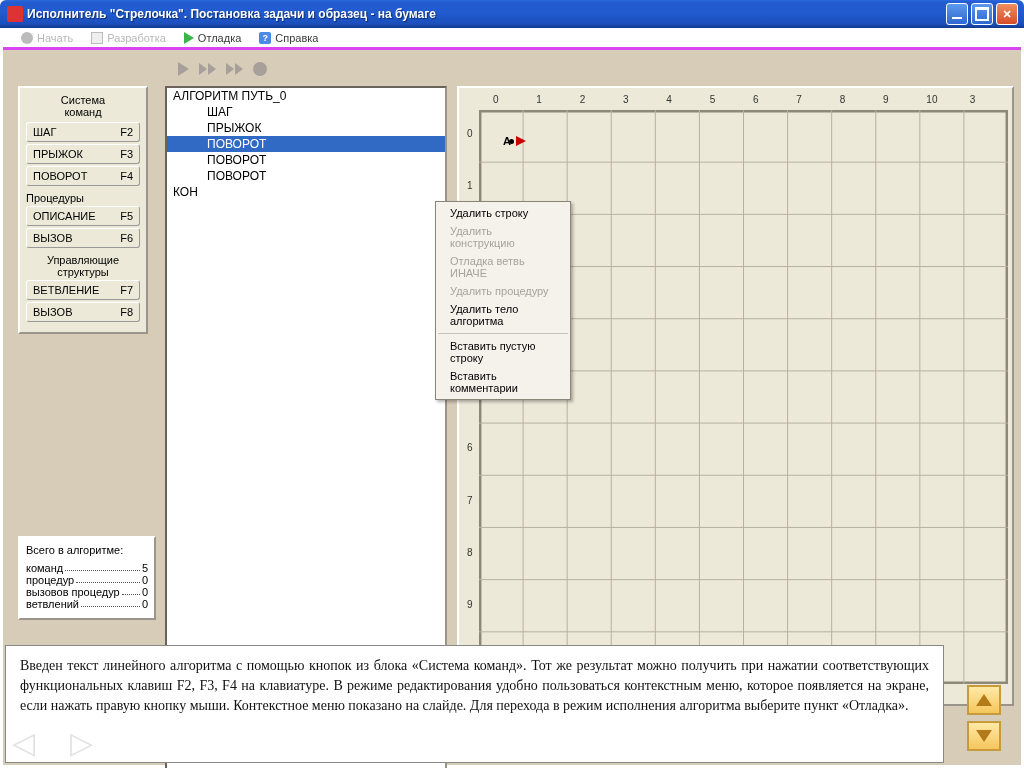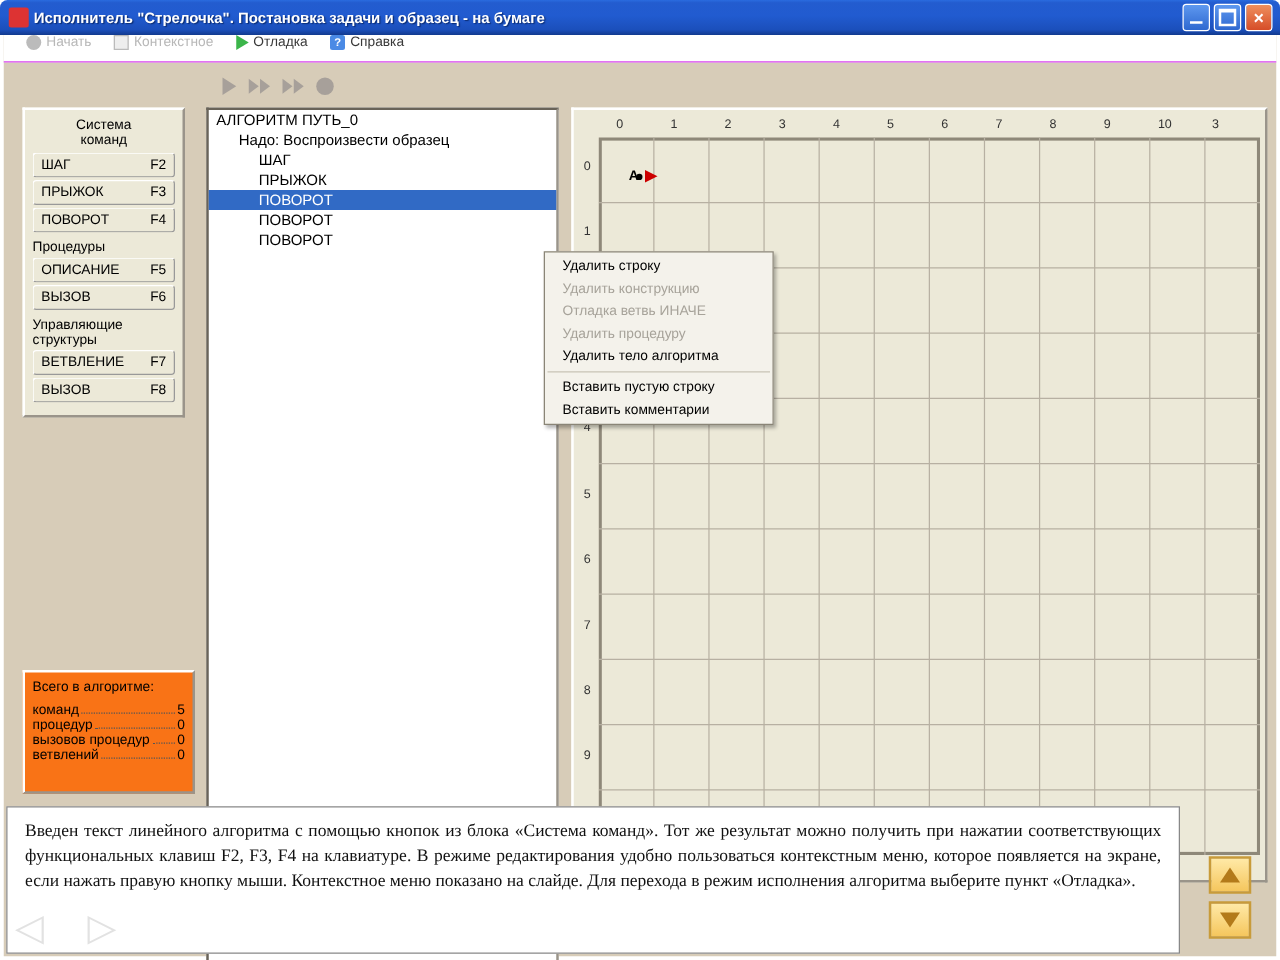--- a/index.html
+++ b/index.html
@@ -14,21 +14,21 @@
   .winbtn { width:22px; height:22px; border:1px solid #fff; border-radius:3px; display:flex; align-items:center; justify-content:center; font-weight:bold; color:#fff; font-size:11px; }
   .winbtn.min,.winbtn.max{ background:linear-gradient(to bottom,#5e98ef,#2e68d0); }
   .winbtn.close{ background:linear-gradient(to bottom,#ef8f5d,#d64d28); }
   .winbtn.min::before{content:"";display:block;width:10px;height:2px;background:#fff;margin-top:8px;}
   .winbtn.max::before{content:"";display:block;width:10px;height:9px;border:2px solid #fff;border-top-width:3px;}
   .winbtn.close::before{content:"✕";}
 
   .appbody{ position:absolute; left:3px; right:3px; top:28px; bottom:3px; background:#d7ccb8; }
 
   
-  .menurow{ position:absolute; left:0; right:0; top:0; height:22px; background:#fff; border-bottom:1px solid #d946ef; display:flex; align-items:flex-start;}
+  .menurow{ position:absolute; left:0; right:0; top:0; height:22px; background:#fff; border-bottom:3px solid #d946ef; display:flex; align-items:center;}
   .menurow .mbuf{width:490px; display:flex; align-items:center;}
   .mitem{ display:flex; align-items:center; gap:4px; margin-left:18px; color:#3a3a3a; cursor:default;}
   .mitem.disabled{ color:#b8b8b8;}
   .mglyph{width:12px;height:12px;display:inline-block;}
   .mglyph.play{border-left:10px solid #3bb54a;border-top:6px solid transparent;border-bottom:6px solid transparent;width:0;height:0;}
   .mglyph.help{background:#4a8ae5;border-radius:2px;color:#fff;display:flex;align-items:center;justify-content:center;font-weight:bold;font-size:9px;}
   .mglyph.help::before{content:"?";}
   .mglyph.gray{background:#bbb;border-radius:50%;}
   .mglyph.doc{border:1px solid #bbb;background:#eee;}
 
@@ -40,35 +40,35 @@
   .icbtn.dtri span{width:0;height:0;border-left:8px solid #a7a09a;border-top:6px solid transparent;border-bottom:6px solid transparent;}
   .icbtn.circ{width:14px;height:14px;border-radius:50%;background:#a7a09a;}
 
   
   .palette{ position:absolute; left:15px; top:58px; width:130px; background:#ece9d8; border:2px solid #fff; border-right-color:#9a948a;border-bottom-color:#9a948a; padding:4px 4px 8px;}
   .pal-title{ text-align:center; margin:2px 0 4px; }
   .palbtn{ display:flex; justify-content:space-between; align-items:center; height:20px; background:#ece9d8; border:1px solid #999; border-radius:3px; border-top-color:#fff; border-left-color:#fff; margin:2px 2px; padding:0 6px; cursor:default;}
   .pal-sub{ margin:6px 2px 2px; }
 
   
-  .stats{ position:absolute; left:15px; top:508px; width:138px; height:99px; background:#f97316; border:2px solid #fff; border-right-color:#9a948a;border-bottom-color:#9a948a; padding:6px 6px 4px;}
+  .stats{ position:absolute; left:15px; top:508px; width:138px; height:84px; background:#ffffff; border:2px solid #fff; border-right-color:#9a948a;border-bottom-color:#9a948a; padding:6px 6px 4px;}
   .stats .srow{display:flex;}
   .stats .srow .lab{white-space:nowrap;}
   .stats .srow .dots{flex:1;border-bottom:1px dotted #555;margin:0 2px 3px;}
   .stats .srow .val{white-space:nowrap;}
 
   
   .editor{ position:absolute; left:162px; top:58px; width:282px; height:704px; background:#fff; border:2px solid #9a948a; border-top-color:#696359; border-left-color:#696359;}
   .editor .line{ padding:0 6px; line-height:16px; font-size:12px;}
   .editor .ind1{ padding-left:24px;}
   .editor .ind2{ padding-left:40px;}
   .editor .sel{ background:#316ac5; color:#fff;}
 
   
-  .ctxmenu{ position:absolute; left:432px; top:173px; width:184px; background:#f4f2eb; border:1px solid #8a8577; box-shadow:2px 2px 3px rgba(0,0,0,0.3); padding:2px 0;}
+  .ctxmenu{ position:absolute; left:432px; top:173px; width:136px; background:#f4f2eb; border:1px solid #8a8577; box-shadow:2px 2px 3px rgba(0,0,0,0.3); padding:2px 0;}
   .ctxmenu .ci{ padding:3px 14px; font-size:11px; cursor:default;}
   .ctxmenu .ci.disabled{ color:#a7a39a;}
   .ctxmenu .sep{ height:1px; background:#c8c3b6; margin:3px 2px;}
 
   
   .gridpanel{ position:absolute; left:454px; top:58px; right:7px; height:620px; background:#ece9d8; border:2px solid #fff; border-right-color:#9a948a;border-bottom-color:#9a948a;}
   .gridinner{ position:absolute; left:20px; top:22px; right:4px; bottom:20px;}
   .gridsvg{width:100%;height:100%;}
   .gridline{stroke:#b7b0a2;stroke-width:1;}
   .gridborder{stroke:#8e8879;stroke-width:3;fill:none;}
@@ -108,21 +108,21 @@
 <div class="appbody">
 
   <div class="menurow">
     <div class="mbuf">
       <div class="mitem disabled">
           <span class="mglyph gray"></span>
           <span>Начать</span>
         </div>
       <div class="mitem disabled">
           <span class="mglyph doc"></span>
-          <span>Контекстное</span>
+          <span>Разработка</span>
         </div>
       <div class="mitem">
           <span class="mglyph play"></span>
           <span>Отладка</span>
         </div>
       <div class="mitem">
           <span class="mglyph help"></span>
           <span>Справка</span>
         </div>
     </div>
@@ -160,21 +160,21 @@
       </div>
     <div class="pal-sub">Процедуры</div>
     <div class="palbtn">
         <span>ОПИСАНИЕ</span>
         <span>F5</span>
       </div>
     <div class="palbtn">
         <span>ВЫЗОВ</span>
         <span>F6</span>
       </div>
-    <div class="pal-sub" style="">
+    <div class="pal-sub" style="text-align:center">
       <div>Управляющие</div>
         <div>структуры</div>
     </div>
     <div class="palbtn">
         <span>ВЕТВЛЕНИЕ</span>
         <span>F7</span>
       </div>
     <div class="palbtn">
         <span>ВЫЗОВ</span>
         <span>F8</span>
@@ -200,26 +200,26 @@
       </div>
     <div class="srow">
         <span class="lab">ветвлений</span>
         <span class="dots"></span>
         <span class="val">0</span>
       </div>
   </div>
 
   <div class="editor">
     <div class="line">АЛГОРИТМ ПУТЬ_0</div>
-    <div class="line ind1">Надо: Воспроизвести образец</div>
     <div class="line ind2">ШАГ</div>
     <div class="line ind2">ПРЫЖОК</div>
     <div class="line ind2 sel">ПОВОРОТ</div>
     <div class="line ind2">ПОВОРОТ</div>
     <div class="line ind2">ПОВОРОТ</div>
+    <div class="line">КОН</div>
   </div>
 
   <div class="gridpanel">
 
     <div id="collabels"></div>
     <div id="rowlabels"></div>
     <div class="gridinner">
       <svg class="gridsvg" viewBox="0 0 540 576" preserveAspectRatio="none">
         <rect x="1" y="1" width="538" height="574" class="gridborder"></rect>
         <g id="gridlines">

